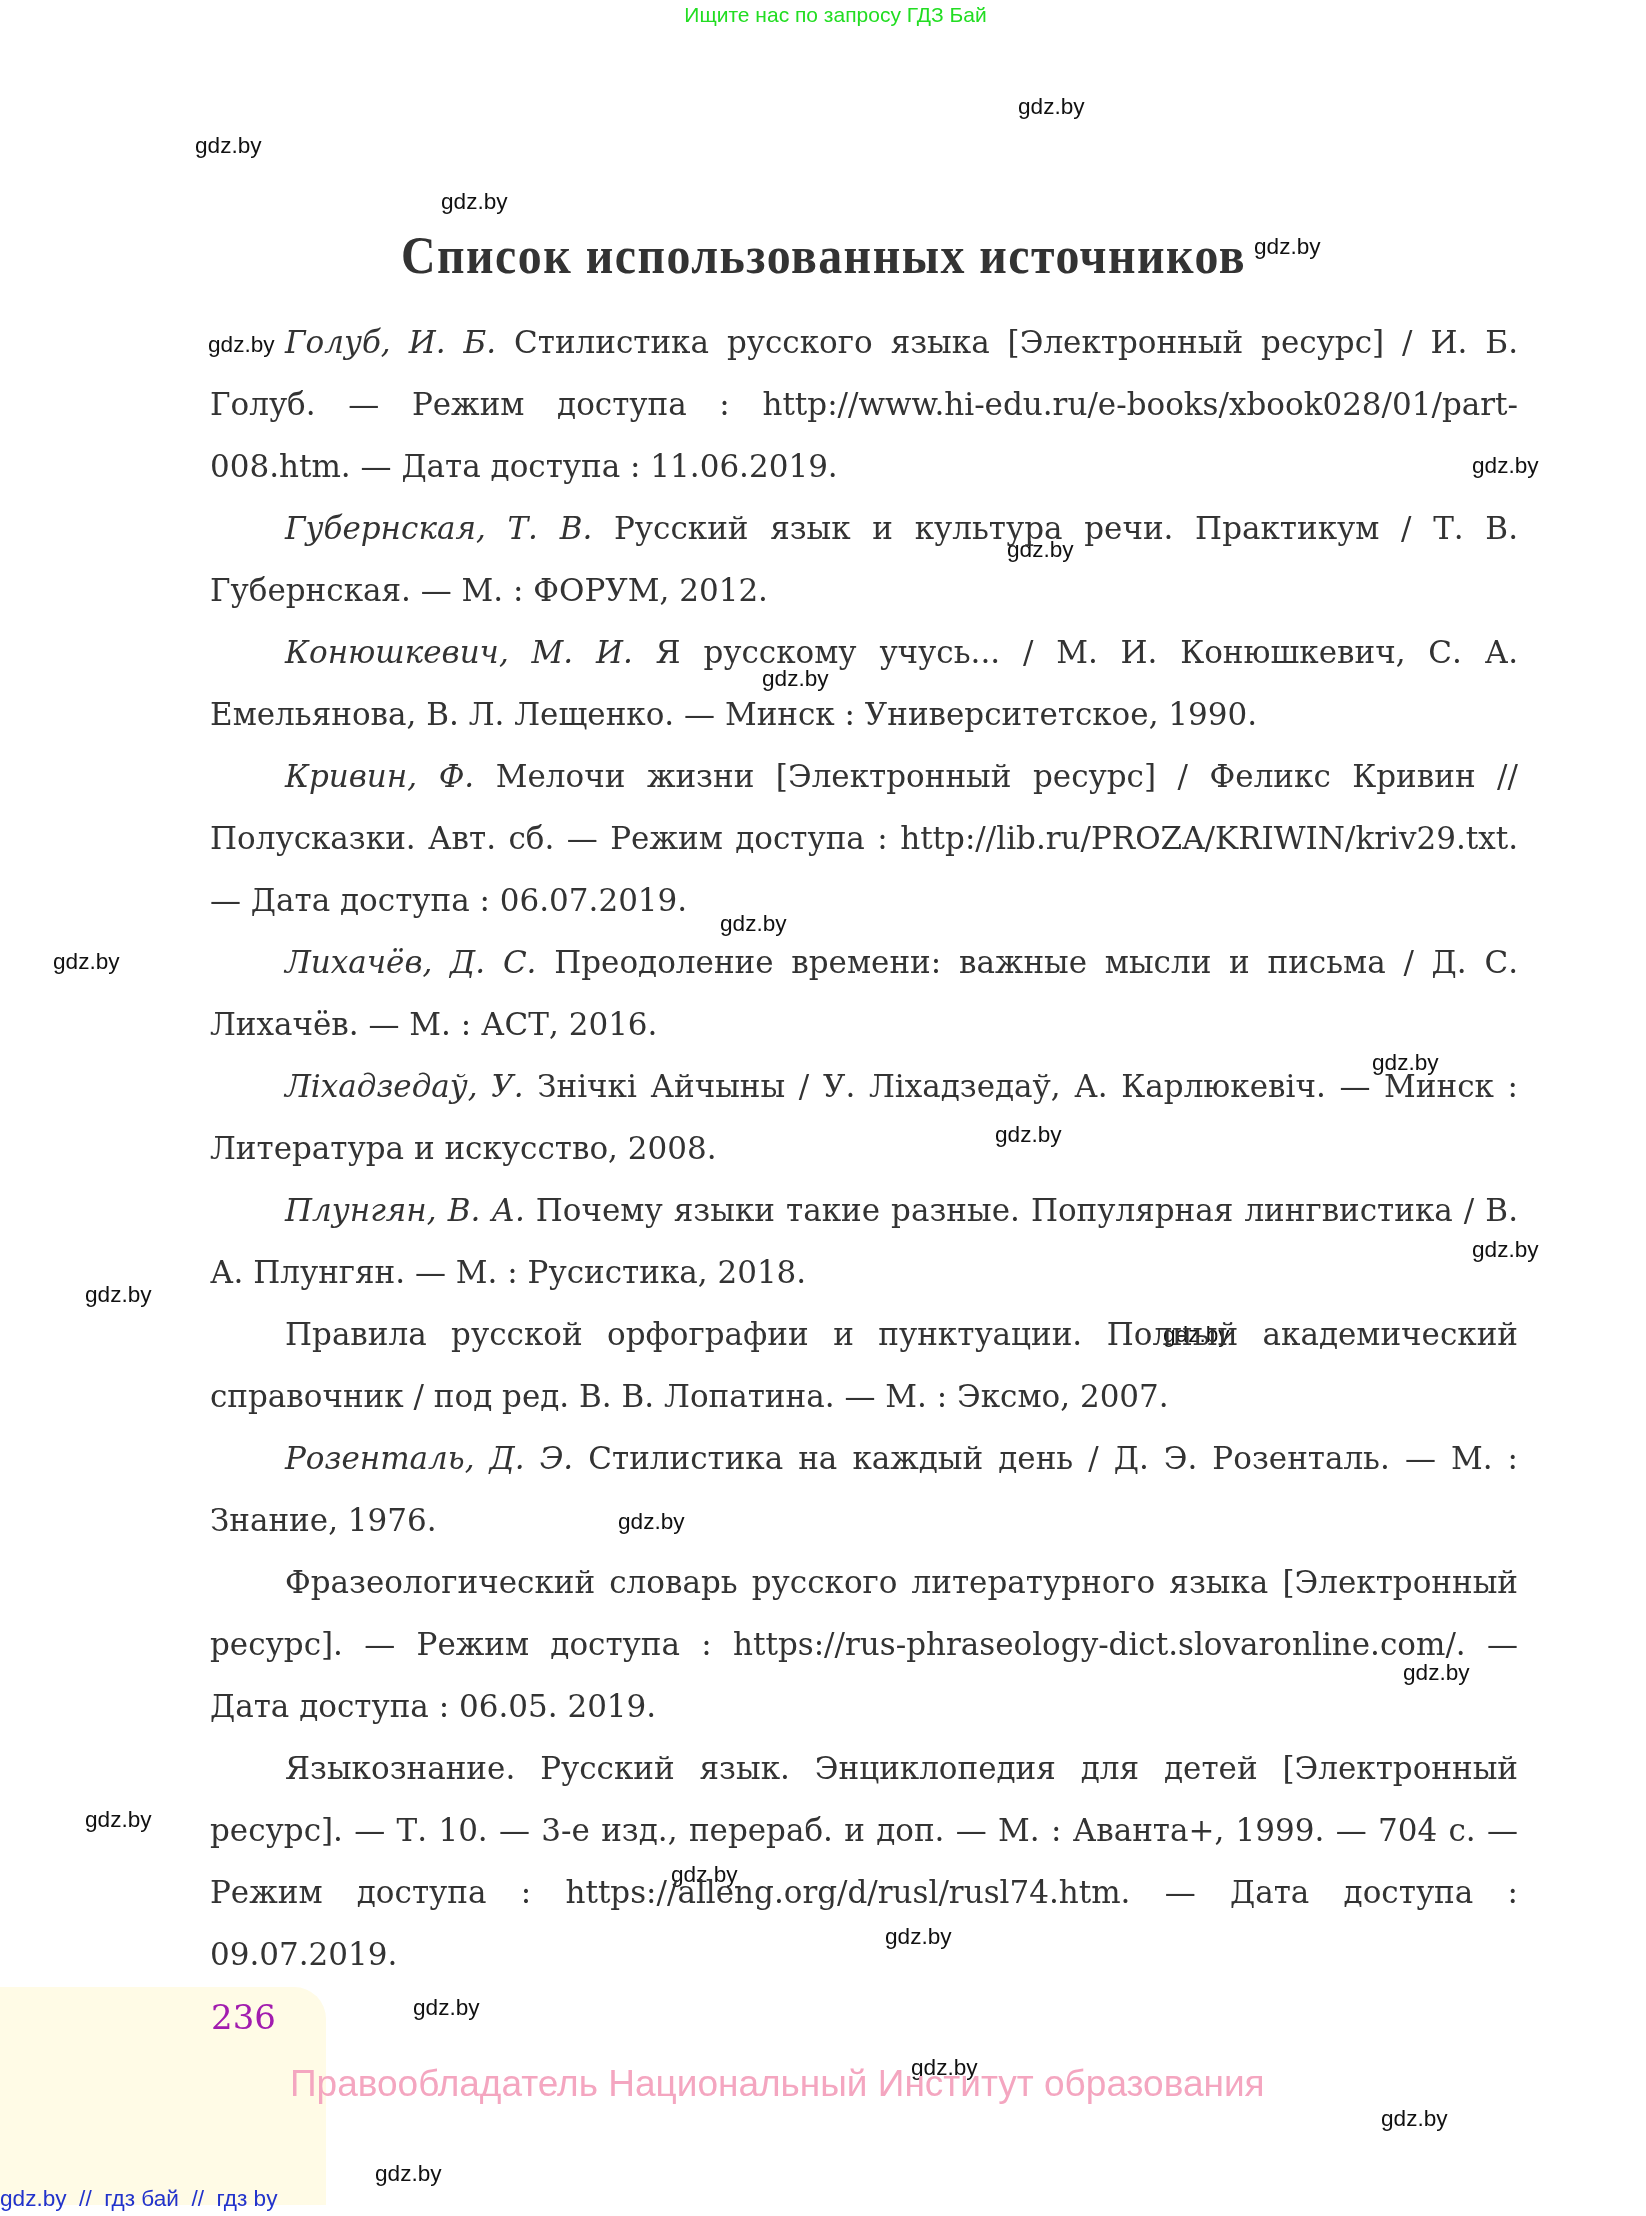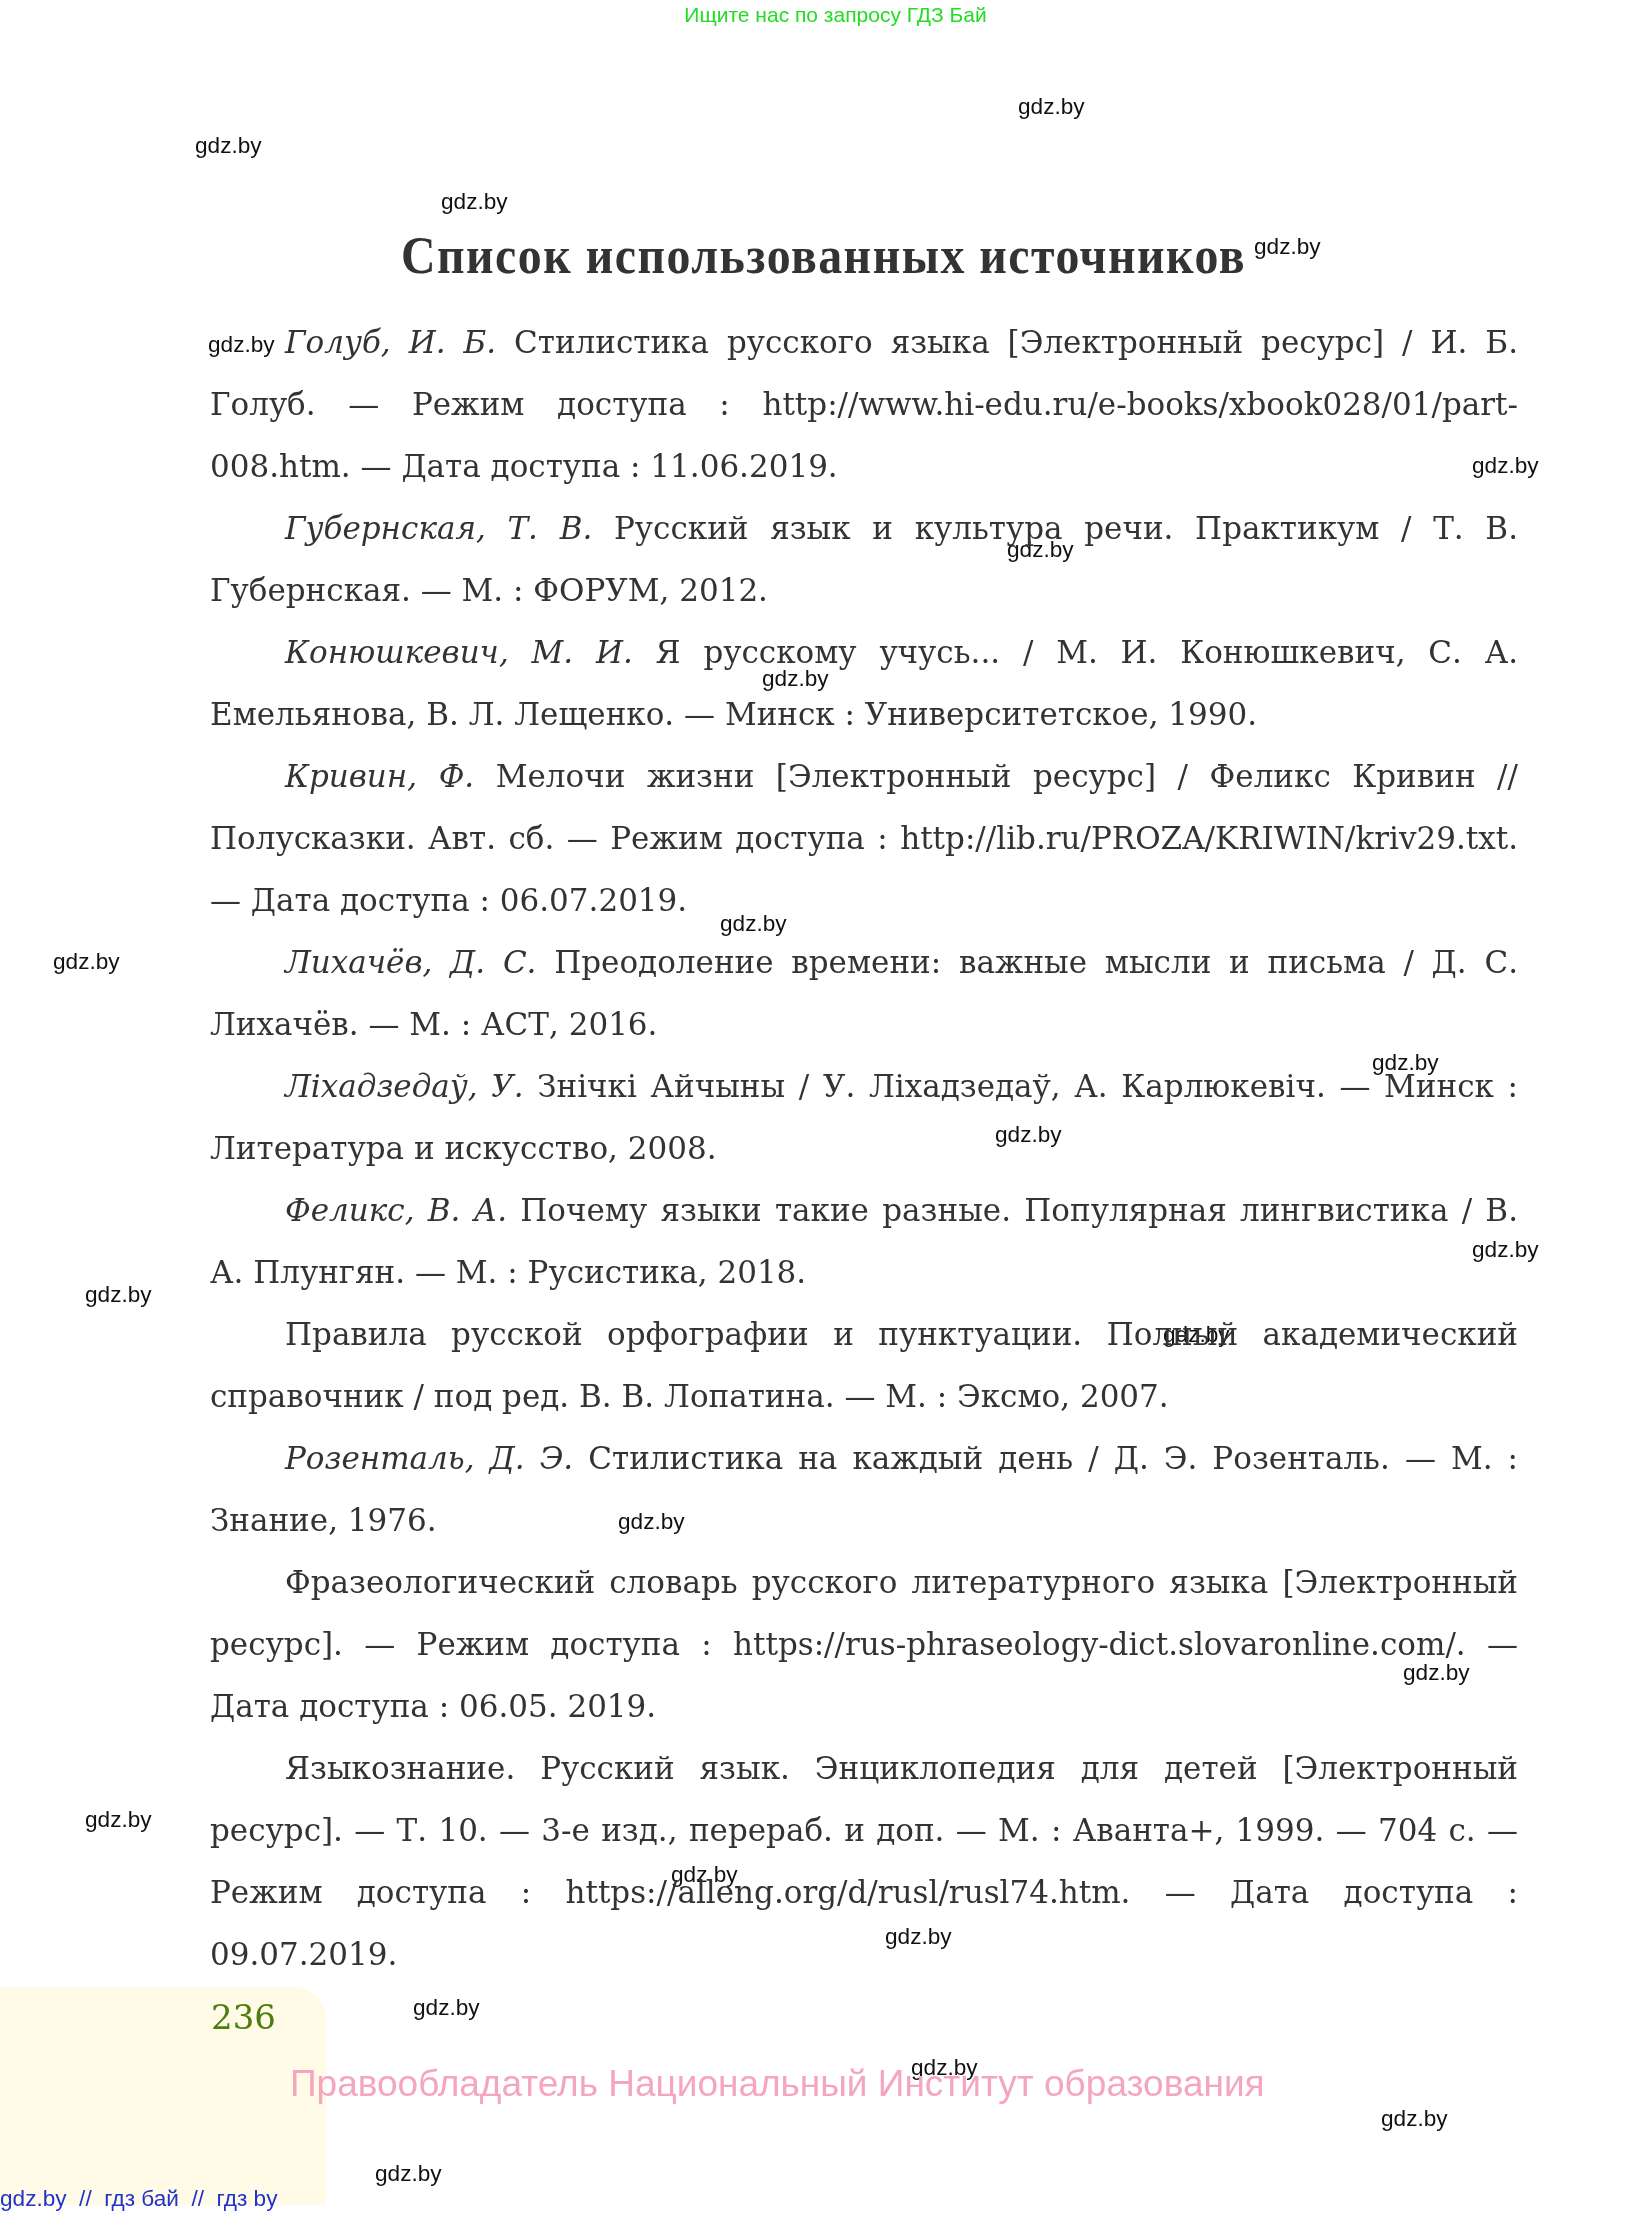--- a/index.html
+++ b/index.html
@@ -4,21 +4,21 @@
 <style>
   html, body { margin:0; padding:0; background:#fff; }
   body { width:1647px; height:2216px; position:relative; overflow:hidden; font-family:"DejaVu Serif", serif; }
   .top-banner { position:absolute; top:3.2px; left:12px; width:1647px; text-align:center; color:#22dd22; font-family:"Liberation Sans", sans-serif; font-size:21px; }
   .wm { position:absolute; font-family:"Liberation Sans", sans-serif; font-size:22.6px; color:#111;margin-top:28px; }
   .title { position:absolute; top:226px; left:0; width:1647px; text-align:center; font-family:"Liberation Serif", serif; font-size:52px; color:#333; letter-spacing:1.6px; transform:scaleX(0.92); }
   .refs { position:absolute; top:311px; left:210px; width:1308px; font-family:"DejaVu Serif", serif; font-size:31px; line-height:62px; color:#333; text-align:justify; }
   .ref { text-indent:75px; margin:0; }
   .ref .a { font-style:italic; }
   .page-tab { position:absolute; left:0; top:1987px; width:326px; height:218px; background:#fffbe6; border-top-right-radius:32px; }
-  .page-num { position:absolute; left:211px; top:1997px; font-family:"DejaVu Serif", serif; font-size:34px; color:#4d7c0f; }
+  .page-num { position:absolute; left:211px; top:1997px; font-family:"DejaVu Serif", serif; font-size:34px; color:#a21caf; }
   .rights { position:absolute; top:2063px; left:290px; font-family:"Liberation Sans", sans-serif; font-size:37px; color:#f4a6c0; }
   .footer { position:absolute; top:2186px; left:0; width:1647px; text-align:left; font-family:"Liberation Sans", sans-serif; font-size:22.6px; color:#2233cc; }
 </style>
 </head>
 <body>
 
 <div class="top-banner">Ищите нас по запросу ГДЗ Бай</div>
 
 <span class="wm" style="left:1018px;top:66px">gdz.by</span>
 <span class="wm" style="left:195px;top:105px">gdz.by</span>
@@ -47,21 +47,21 @@
 
 <h1 class="title" style="margin:0">Список использованных источников</h1>
 
 <div class="refs">
   <p class="ref"><span class="a">Голуб, И. Б.</span><span> Стилистика русского языка [Электронный ресурс] / И. Б. Голуб. — Режим доступа : http://www.hi-edu.ru/e-books/xbook028/01/part-008.htm. — Дата доступа : 11.06.2019.</span></p>
   <p class="ref"><span class="a">Губернская, Т. В.</span><span> Русский язык и культура речи. Практикум / Т. В. Губернская. — М. : ФОРУМ, 2012.</span></p>
   <p class="ref"><span class="a">Конюшкевич, М. И.</span><span> Я русскому учусь... / М. И. Конюшкевич, С. А. Емельянова, В. Л. Лещенко. — Минск : Университетское, 1990.</span></p>
   <p class="ref"><span class="a">Кривин, Ф.</span><span> Мелочи жизни [Электронный ресурс] / Феликс Кривин // Полусказки. Авт. сб. — Режим доступа : http://lib.ru/PROZA/KRIWIN/kriv29.txt. — Дата доступа : 06.07.2019.</span></p>
   <p class="ref"><span class="a">Лихачёв, Д. С.</span><span> Преодоление времени: важные мысли и письма / Д. С. Лихачёв. — М. : АСТ, 2016.</span></p>
   <p class="ref"><span class="a">Ліхадзедаў, У.</span><span> Знічкі Айчыны / У. Ліхадзедаў, А. Карлюкевіч. — Минск : Литература и искусство, 2008.</span></p>
-  <p class="ref"><span class="a">Феликс, В. А.</span><span> Почему языки такие разные. Популярная лингвистика / В. А. Плунгян. — М. : Русистика, 2018.</span></p>
+  <p class="ref"><span class="a">Плунгян, В. А.</span><span> Почему языки такие разные. Популярная лингвистика / В. А. Плунгян. — М. : Русистика, 2018.</span></p>
   <p class="ref"><span class="a"></span><span>Правила русской орфографии и пунктуации. Полный академический справочник / под ред. В. В. Лопатина. — М. : Эксмо, 2007.</span></p>
   <p class="ref"><span class="a">Розенталь, Д. Э.</span><span> Стилистика на каждый день / Д. Э. Розенталь. — М. : Знание, 1976.</span></p>
   <p class="ref"><span class="a"></span><span>Фразеологический словарь русского литературного языка [Электронный ресурс]. — Режим доступа : https://rus-phraseology-dict.slovaronline.com/. — Дата доступа : 06.05. 2019.</span></p>
   <p class="ref"><span class="a"></span><span>Языкознание. Русский язык. Энциклопедия для детей [Электронный ресурс]. — Т. 10. — 3-е изд., перераб. и доп. — М. : Аванта+, 1999. — 704 с. — Режим доступа : https://alleng.org/d/rusl/rusl74.htm. — Дата доступа : 09.07.2019.</span></p>
 </div>
 
 <div class="page-tab"></div>
 <div class="page-num">236</div>
 <div class="rights">Правообладатель Национальный Институт образования</div>
 <div class="footer" style="white-space:pre">gdz.by  //  гдз бай  //  гдз by</div>

